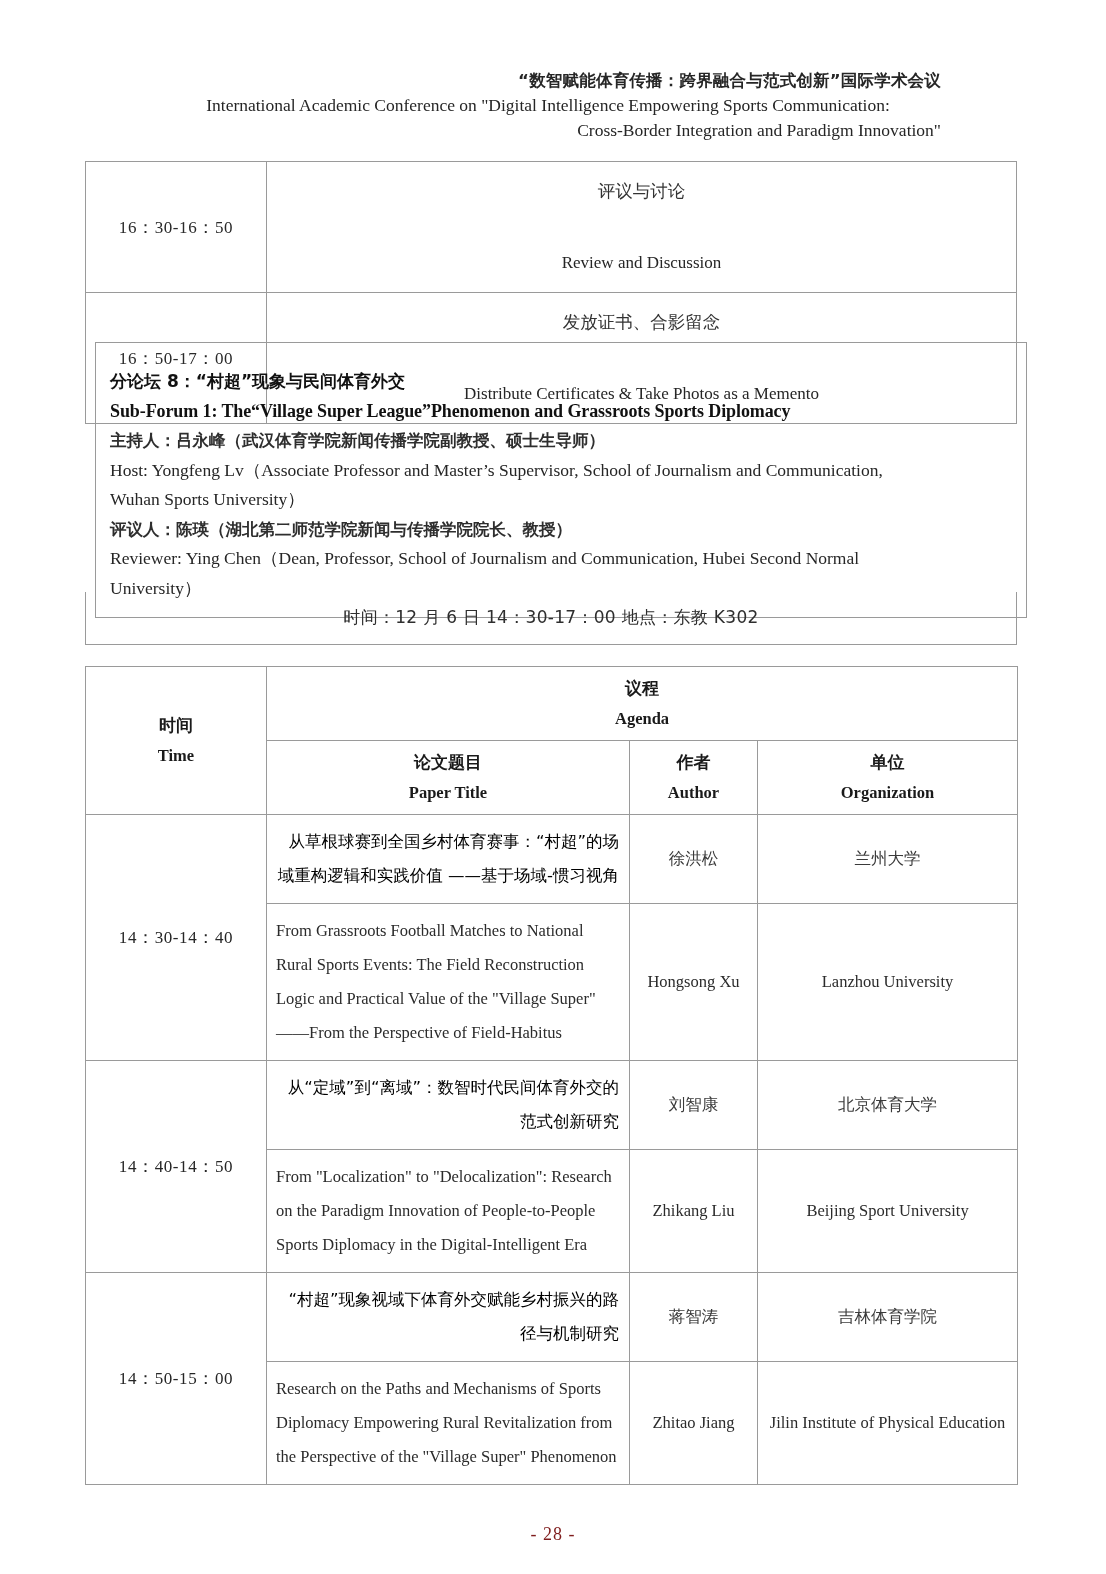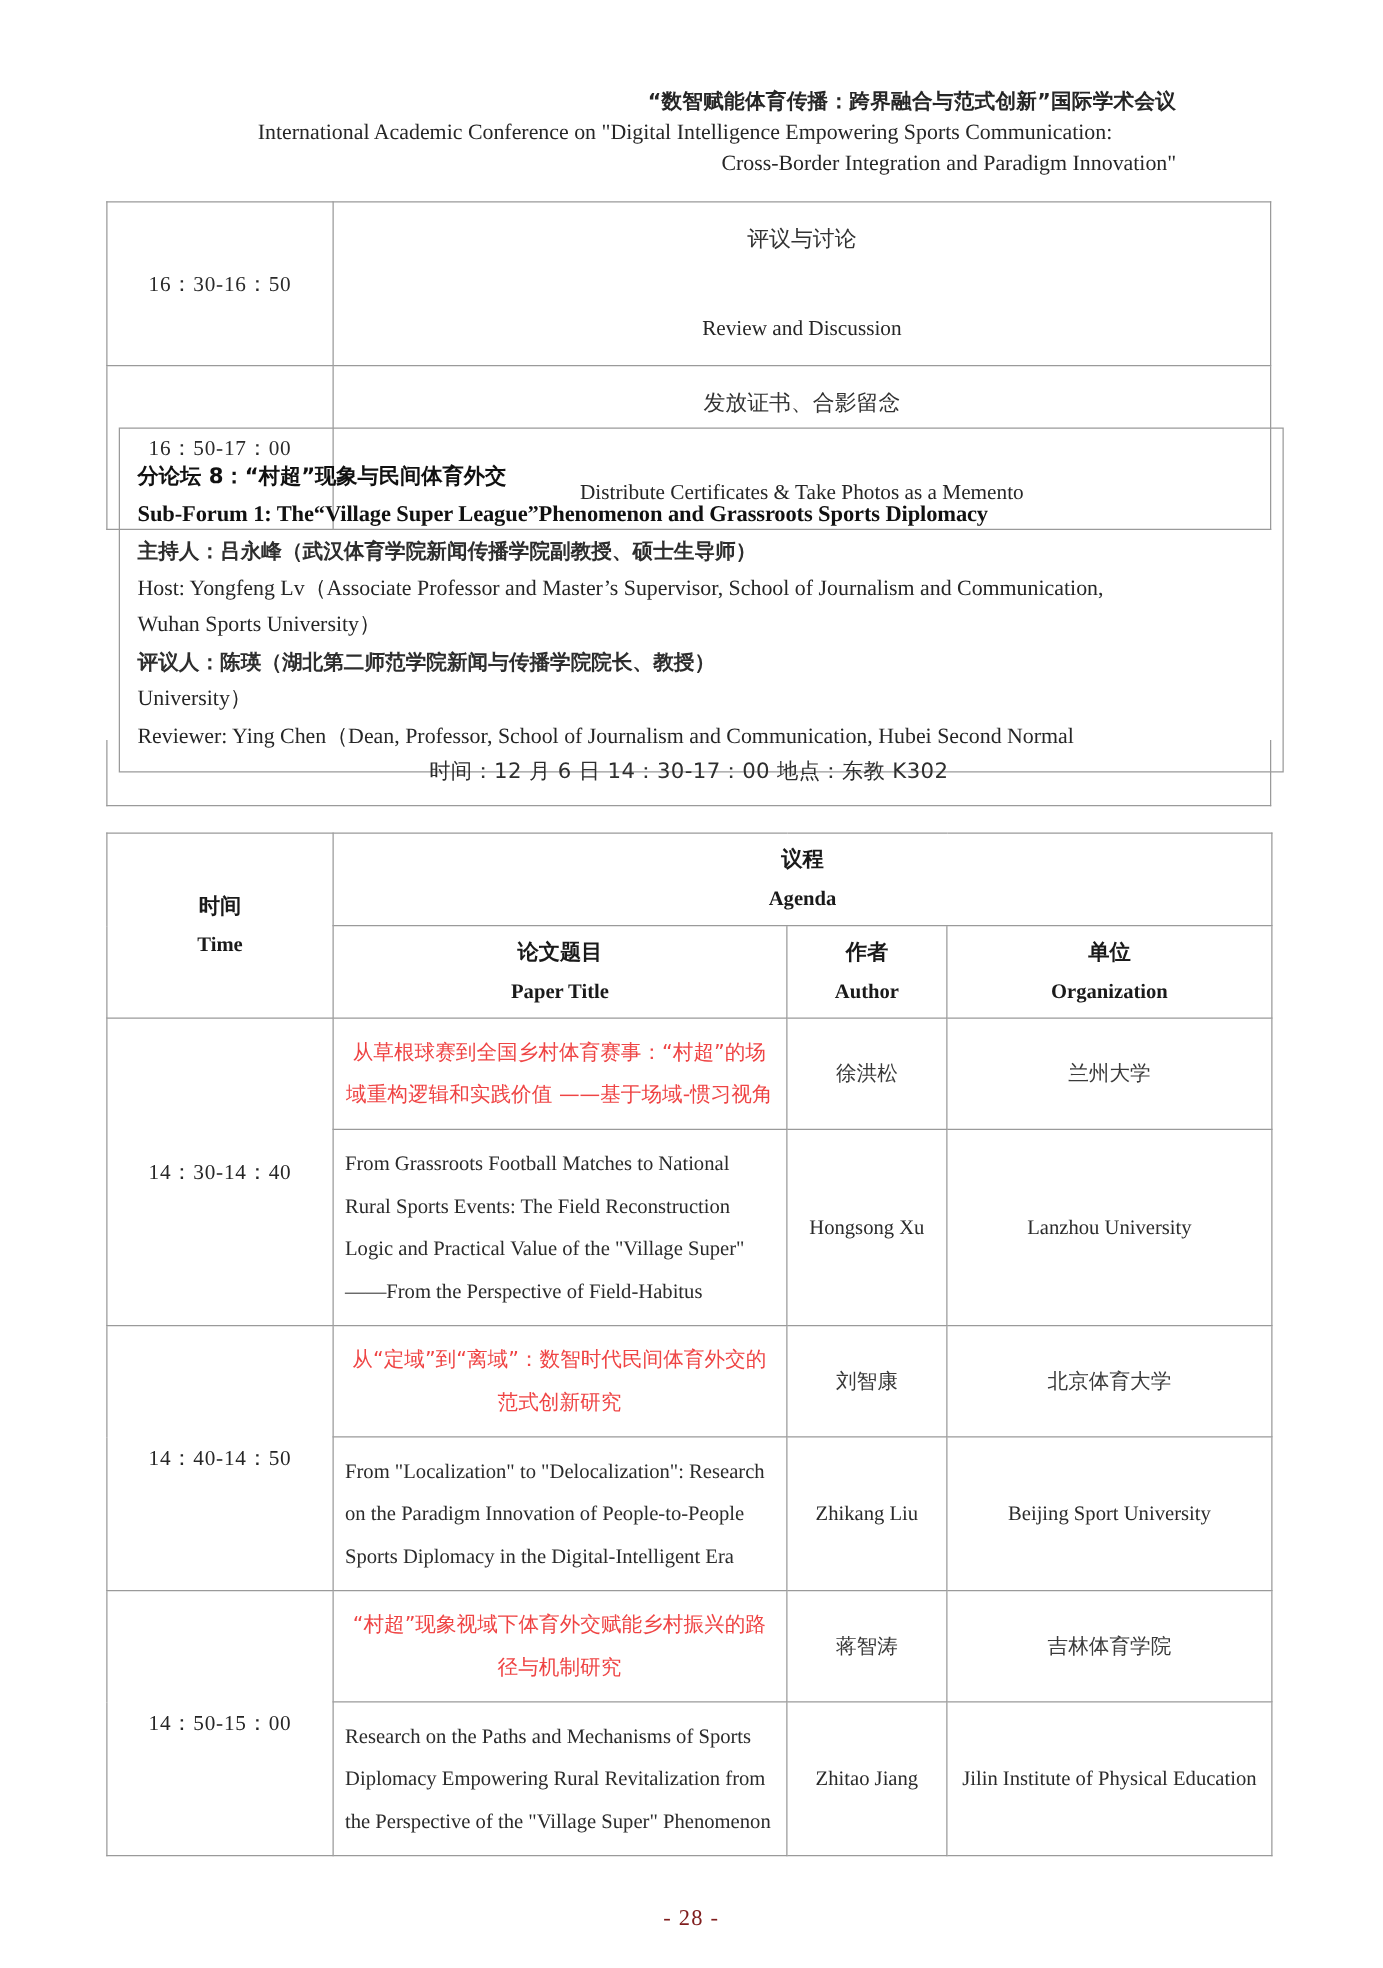--- a/index.html
+++ b/index.html
@@ -183,22 +183,22 @@
 
   .agenda .cell-time {
     font-size: 17px;
     letter-spacing: .6px;
     color: #262626;
   }
   .agenda .cell-cn {
     font-family: "DejaVu Sans", "Liberation Sans", sans-serif;
     font-size: 16.5px;
     line-height: 34px;
-    color: #ef4444;
-    text-align: center;
+    color: #000000;
+    text-align: right;
     padding: 10px 10px 10px 9px;
   }
   .agenda .cell-en {
     font-size: 16.5px;
     line-height: 34px;
     color: #2b2b2b;
     text-align: left;
     padding: 10px 10px 10px 9px;
   }
   .agenda .cell-name-cn {
@@ -266,22 +266,22 @@
     </table>
   </div>
 
   <div class="forum-box">
     <div class="fl title-cn">分论坛 8：“村超”现象与民间体育外交</div>
     <div class="fl title-en">Sub-Forum 1: The“Village Super League”Phenomenon and Grassroots Sports Diplomacy</div>
     <div class="fl cnline">主持人：吕永峰（武汉体育学院新闻传播学院副教授、硕士生导师）</div>
     <div class="fl">Host: Yongfeng Lv（Associate Professor and Master’s Supervisor, School of Journalism and Communication,</div>
     <div class="fl">Wuhan Sports University）</div>
     <div class="fl cnline">评议人：陈瑛（湖北第二师范学院新闻与传播学院院长、教授）</div>
+    <div class="fl">Reviewer: Ying Chen（Dean, Professor, School of Journalism and Communication, Hubei Second Normal</div>
     <div class="fl">University）</div>
-    <div class="fl">Reviewer: Ying Chen（Dean, Professor, School of Journalism and Communication, Hubei Second Normal</div>
   </div>
 
   <div class="timeplace">
     <div class="tp-cn">时间：12 月 6 日 14：30-17：00 地点：东教 K302</div>
   </div>
 
   <div class="agenda-wrap">
     <table class="doc-table agenda">
       <colgroup>
         <col class="col-time">

